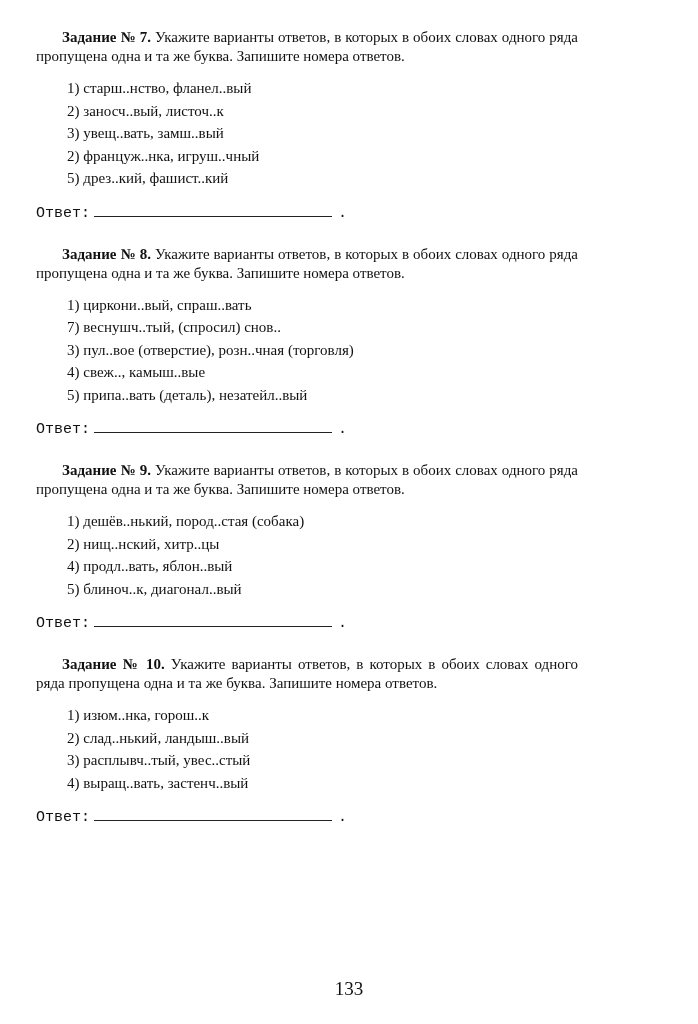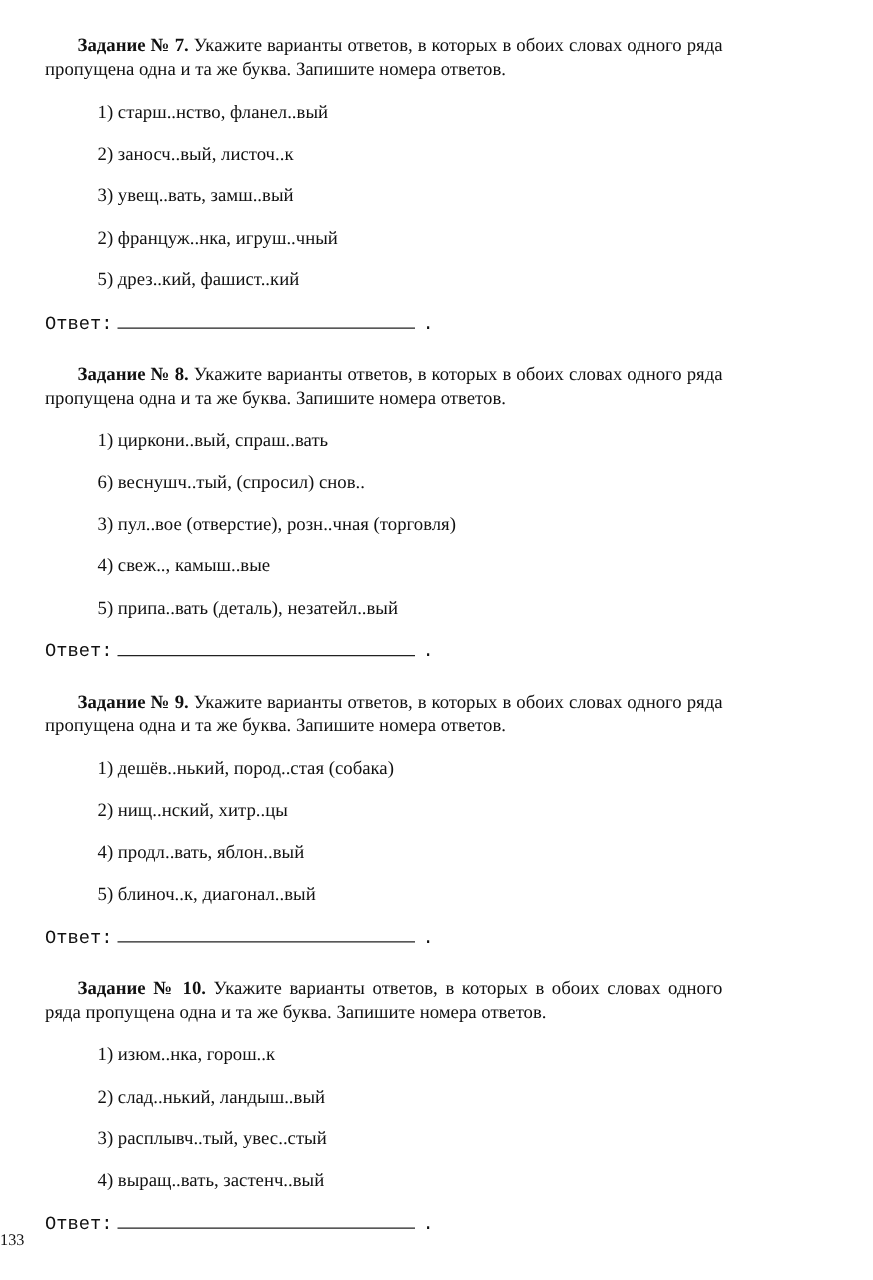--- a/index.html
+++ b/index.html
@@ -36,21 +36,21 @@
     font-weight: bold;
   }
   .task-items {
     margin: 0 0 16px 26px;
     padding: 0;
     list-style: none;
     font-size: 15px;
     line-height: 17.5px;
   }
   .task-items li {
-    margin: 16px;
+    margin: 5px;
     padding: 0;
   }
   .answer-line {
     margin: 0 0 22px 0;
     font-size: 15px;
     line-height: 19px;
     font-family: Liberation Mono, monospace;
   }
   .answer-blank {
     display: inline-block;
@@ -61,21 +61,22 @@
     vertical-align: baseline;
   }
   .answer-suffix {
     margin-left: 6px;
   }
   .page-number {
     position: absolute;
     bottom: 24px;
     left: 0;
     width: 698px;
-    font-size: 13px;
+    text-align: center;
+    font-size: 19px;
   }
 </style>
 </head>
 <body>
 
 <div class="page">
 
   <div class="task">
     <p class="task-intro"><span class="task-title">Задание № 7.</span> <span>Укажите варианты ответов, в которых в обоих словах одного ряда пропущена одна и та же буква. Запишите номера ответов.</span></p>
     <ul class="task-items">
@@ -85,21 +86,21 @@
       <li>2) француж..нка, игруш..чный</li>
       <li>5) дрез..кий, фашист..кий</li>
     </ul>
     <p class="answer-line"><span>Ответ:</span><span class="answer-blank"></span><span class="answer-suffix">.</span></p>
   </div>
 
   <div class="task">
     <p class="task-intro"><span class="task-title">Задание № 8.</span> <span>Укажите варианты ответов, в которых в обоих словах одного ряда пропущена одна и та же буква. Запишите номера ответов.</span></p>
     <ul class="task-items">
       <li>1) циркони..вый, спраш..вать</li>
-      <li>6) веснушч..тый, (спросил) снов..</li>
+      <li>7) веснушч..тый, (спросил) снов..</li>
       <li>3) пул..вое (отверстие), розн..чная (торговля)</li>
       <li>4) свеж.., камыш..вые</li>
       <li>5) припа..вать (деталь), незатейл..вый</li>
     </ul>
     <p class="answer-line"><span>Ответ:</span><span class="answer-blank"></span><span class="answer-suffix">.</span></p>
   </div>
 
   <div class="task">
     <p class="task-intro"><span class="task-title">Задание № 9.</span> <span>Укажите варианты ответов, в которых в обоих словах одного ряда пропущена одна и та же буква. Запишите номера ответов.</span></p>
     <ul class="task-items">

